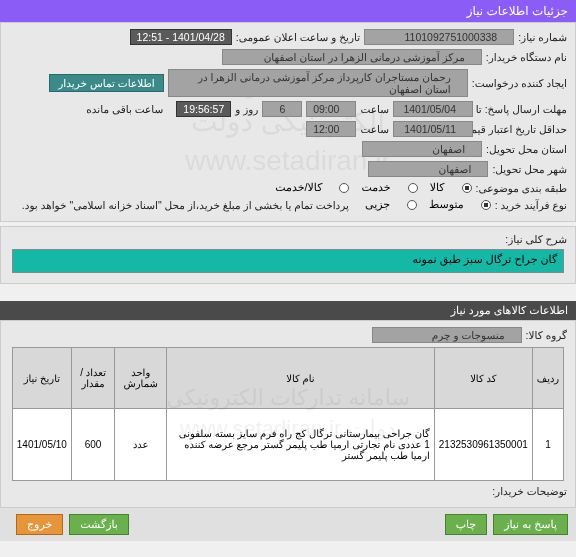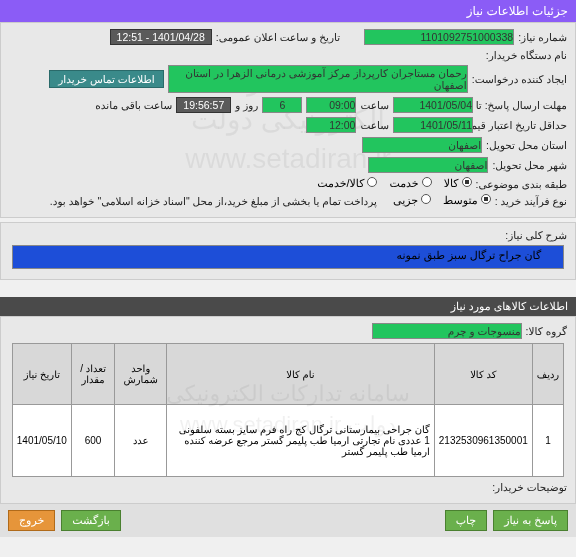--- a/index.html
+++ b/index.html
@@ -42,67 +42,68 @@
   position: relative;
   z-index: 1;
   flex-wrap: wrap;
 }
 .lbl {
   font-size: 10.5px;
   color: #222;
   white-space: nowrap;
 }
 .val-box {
-  background: #22c55e;
-  border: 1px solid #888;
-  padding: 1px 0;
+  background: #a3a3a3;
+  border: 1px solid #888;
+  padding: 1px 16px;
   font-size: 10.5px;
   min-height: 16px;
   color: #333;
 }
 .val-dark {
   background: #5a5a5a;
   color: #fff;
   border: 1px solid #333;
   padding: 1px 6px;
   font-size: 10.5px;
+  margin-left: 9px;
 }
 .btn-teal {
   background: #3a8a8a;
   color: #fff;
   border: 1px solid #2a6a6a;
   padding: 2px 8px;
   font-size: 10.5px;
   cursor: pointer;
 }
 .radio-group {
   display: flex;
   gap: 12px;
   align-items: center;
 }
-.radio-item { display: flex; gap: 3px; }
+.radio-item { display: flex; align-items: center; gap: 17px; }
 .radio-circle {
   width: 10px; height: 10px; border-radius: 50%;
   border: 1px solid #555; background: #fff;
   display: inline-block;
 }
 .radio-circle.sel { background: radial-gradient(circle, #333 0 40%, #fff 45%); }
 .section-head {
   background: #4a4a4a;
   color: #fff;
   padding: 3px 8px;
   font-size: 11px;
   margin-top: 17px;
 }
 .big-box {
   width: 99%;
   min-height: 24px;
-  background: #1d4ed8;
-  border: 1px solid #888;
-  padding: 3px 22px;
+  background: #14b8a6;
+  border: 1px solid #888;
+  padding: 3px 6px;
   font-size: 11px;
   margin: 4px auto;
 }
 table.items {
   width: 99%;
   border-collapse: collapse;
   margin: 2px auto;
   background: #fff;
 }
 table.items th, table.items td {
@@ -129,43 +130,44 @@
   align-items: center;
 }
 .btn {
   padding: 3px 10px;
   font-size: 11px;
   border: 1px solid #888;
   cursor: pointer;
   background: #f5f5f5;
 }
 .btn-green { background: #6ab04c; color: #fff; border-color: #4a8030; }
-.btn-orange { background: #e6953a; color: #fff; border-color: #b06a1a; }
+.btn-orange { background: #e6953a; color: #fff; border-color: #b06a1a; margin-left: 8px; }
 .spacer { flex: 1; }
 </style>
 </head>
 <body>
 
 <div class="header-bar">
   <span>جزئیات اطلاعات نیاز</span>
 </div>
 
 <div class="form-area">
   <div class="watermark">سامانه تدارکات الکترونیکی دولت
 www.setadiran.ir</div>
 
   <div class="row">
     <span class="lbl">شماره نیاز:</span>
     <span class="val-box" style="width:150px">1101092751000338</span>
-    <span class="lbl" style="margin-right:20px">تاریخ و ساعت اعلان عمومی:</span>
+    <span class="lbl" style="">تاریخ و ساعت اعلان عمومی:</span>
     <span class="val-dark">1401/04/28 - 12:51</span>
   </div>
 
   <div class="row">
     <span class="lbl">نام دستگاه خریدار:</span>
+    <span class="val-box" style="width:260px">مرکز آموزشی درمانی الزهرا در استان اصفهان</span>
   </div>
 
   <div class="row">
     <span class="lbl">ایجاد کننده درخواست:</span>
     <span class="val-box" style="width:300px">رحمان مستاجران کارپرداز مرکز آموزشی درمانی الزهرا در استان اصفهان</span>
     <button class="btn-teal">اطلاعات تماس خریدار</button>
   </div>
 
   <div class="row">
     <span class="lbl" style="width:90px">مهلت ارسال پاسخ: تا تاریخ:</span>

